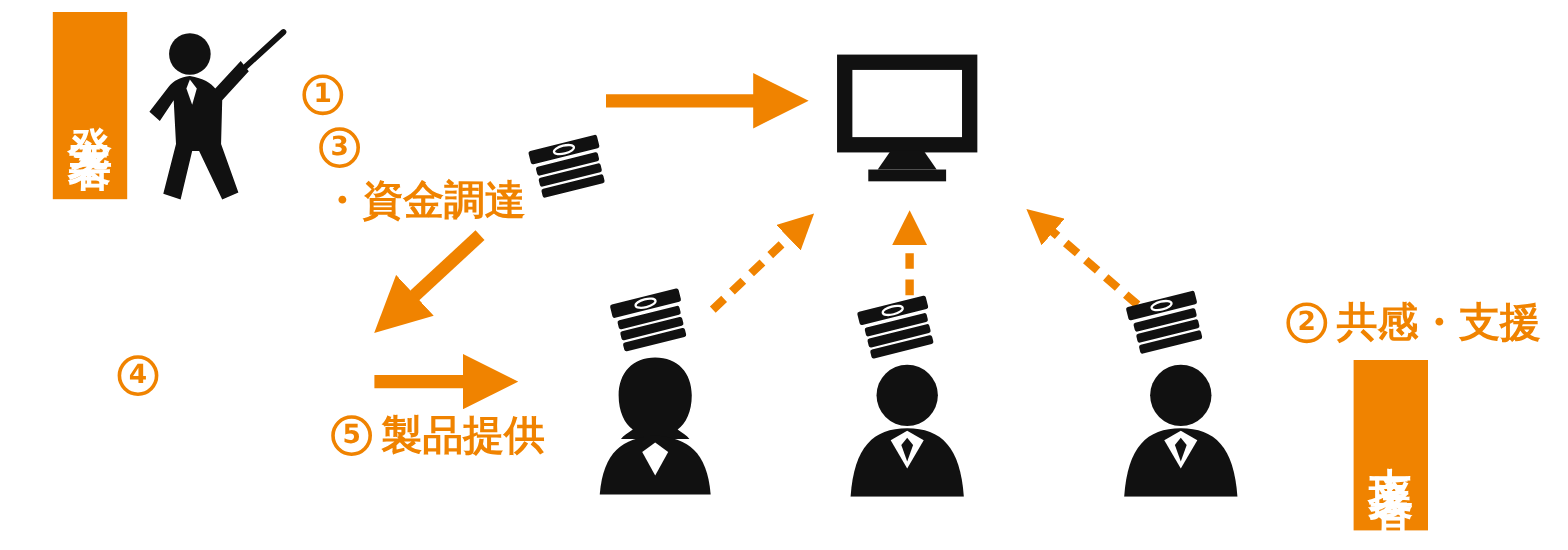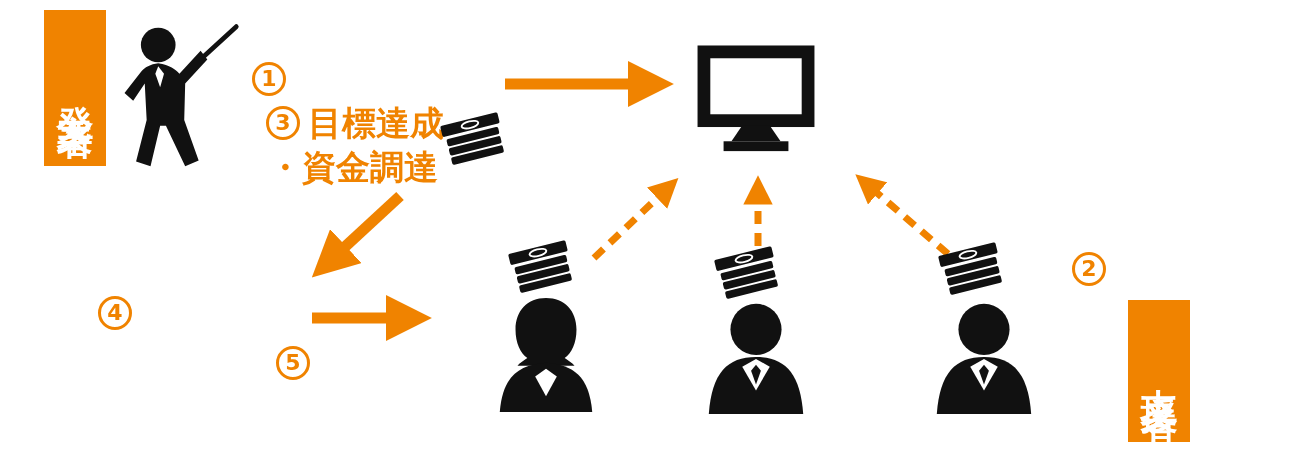--- a/index.html
+++ b/index.html
@@ -67,21 +67,20 @@
   <div class="icon" style="left:697px; top:45px; width:118px; height:112px;">
     <svg viewBox="0 0 120 114">
       <rect x="7" y="7" width="106" height="70" fill="none" stroke="#111111" stroke-width="13"></rect>
       <polygon points="46,82 74,82 85,98 35,98" fill="#111111"></polygon>
       <rect x="27" y="98" width="66" height="10" fill="#111111"></rect>
     </svg>
   </div>
 
   <div class="step" style="left:266px; top:106px;">
     <span class="num">3</span>
-    <span>目標達成</span>
   </div>
   <div class="step indent2" style="left:266px; top:150px;">
     <span>・資金調達</span>
   </div>
 
   <div class="icon" style="left:438px; top:110px; width:74px; height:62px;">
     <svg viewBox="0 0 78 62">
       <g transform="rotate(-14 39 31)" fill="#111111">
         <rect x="10" y="42" width="56" height="8" rx="2"></rect>
         <rect x="10" y="32" width="56" height="8" rx="2"></rect>
@@ -91,20 +90,21 @@
       </g>
     </svg>
   </div>
 
   <div class="step" style="left:98px; top:296px;">
     <span class="num">4</span>
   </div>
 
   <div class="step" style="left:276px; top:346px;">
     <span class="num">5</span>
+    <span>製品提供</span>
   </div>
 
   <div class="icon" style="left:506px; top:238px; width:74px; height:62px;">
     <svg viewBox="0 0 78 62">
       <g transform="rotate(-14 39 31)" fill="#111111">
         <rect x="10" y="42" width="56" height="8" rx="2"></rect>
         <rect x="10" y="32" width="56" height="8" rx="2"></rect>
         <rect x="10" y="22" width="56" height="8" rx="2"></rect>
         <rect x="7" y="7" width="62" height="12" rx="2"></rect>
         <ellipse cx="38" cy="13" rx="9" ry="3.5" fill="none" stroke="#ffffff" stroke-width="2"></ellipse>
@@ -153,17 +153,18 @@
     <svg viewBox="0 0 120 120">
       <circle cx="60" cy="34" r="26" fill="#111111"></circle>
       <path fill="#111111" d="M60 62 C31 62 15 78 12 120 L108 120 C105 78 89 62 60 62 Z"></path>
       <path fill="#ffffff" d="M60 64 L46 72 L60 96 L74 72 Z"></path>
       <path fill="#111111" d="M60 70 L55 76 L60 90 L65 76 Z"></path>
     </svg>
   </div>
 
   <div class="step" style="left:1072px; top:252px;">
     <span class="num">2</span>
+    <span>共感・支援</span>
   </div>
 
   <div class="vlabel" style="left:1128px; top:300px; width:62px; height:142px;">支援者</div>
 
 </div>
 
 </body></html>

